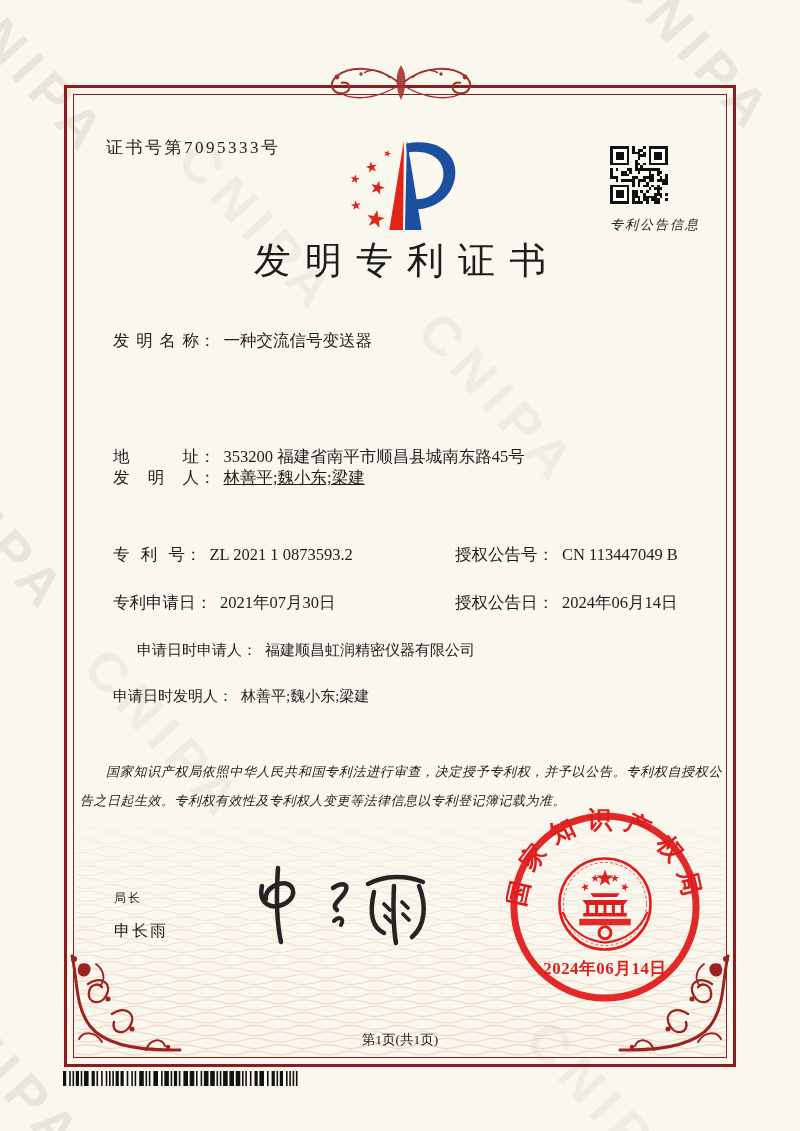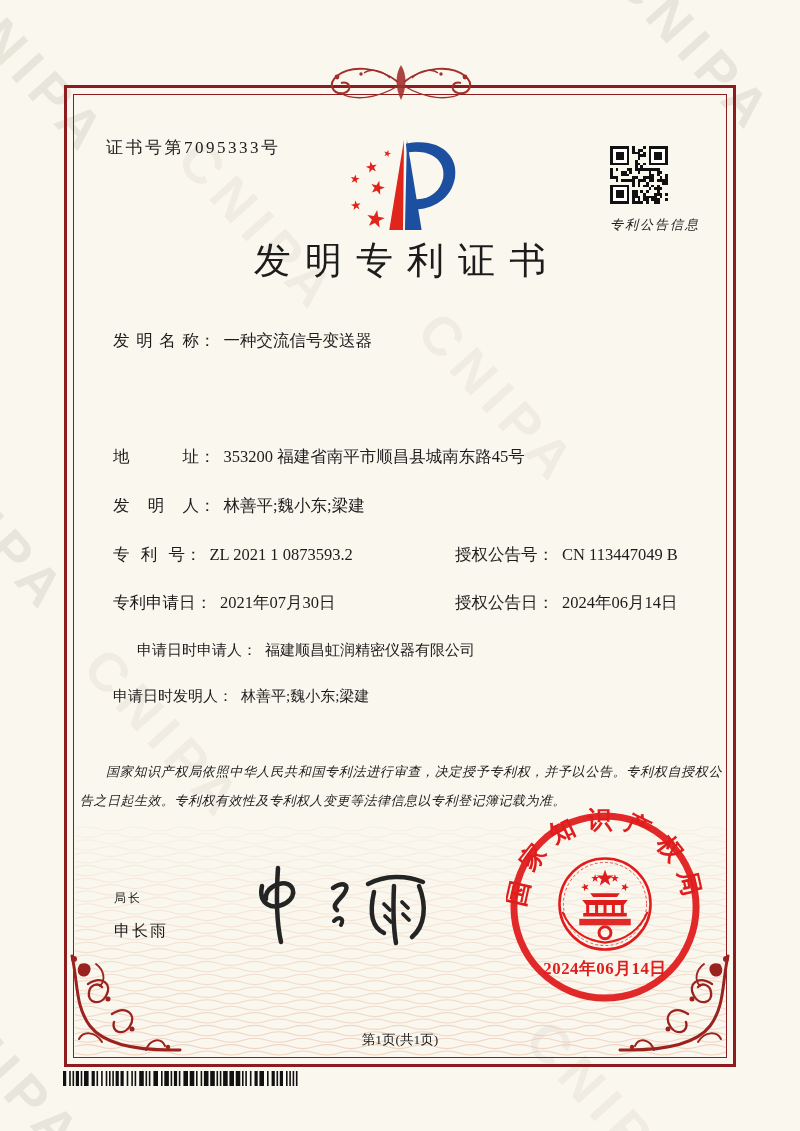--- a/index.html
+++ b/index.html
@@ -328,21 +328,21 @@
   <div class="qr-caption">专利公告信息</div>
 
   <div class="doc-title">发明专利证书</div>
 
   <div class="row" style="top:330px;">
     <span class="lbl lbl-w1">发明名称</span><span class="colon">：</span><span class="val">一种交流信号变送器</span>
   </div>
   <div class="row" style="top:446px;">
     <span class="lbl lbl-w1">地址</span><span class="colon">：</span><span class="val">353200 福建省南平市顺昌县城南东路45号</span>
   </div>
-  <div class="row" style="top:495px;">
+  <div class="row" style="top:467px;text-decoration:underline;">
     <span class="lbl lbl-w1">发明人</span><span class="colon">：</span><span class="val">林善平;魏小东;梁建</span>
   </div>
 
   <div class="row" style="top:544px;">
     <span class="lbl lbl-w2">专利号</span><span class="colon">：</span><span class="val">ZL 2021 1 0873593.2</span>
     <span class="right-group">
       <span>授权公告号</span><span class="colon">：</span><span class="val">CN 113447049 B</span>
     </span>
   </div>
   <div class="row" style="top:592px;">

